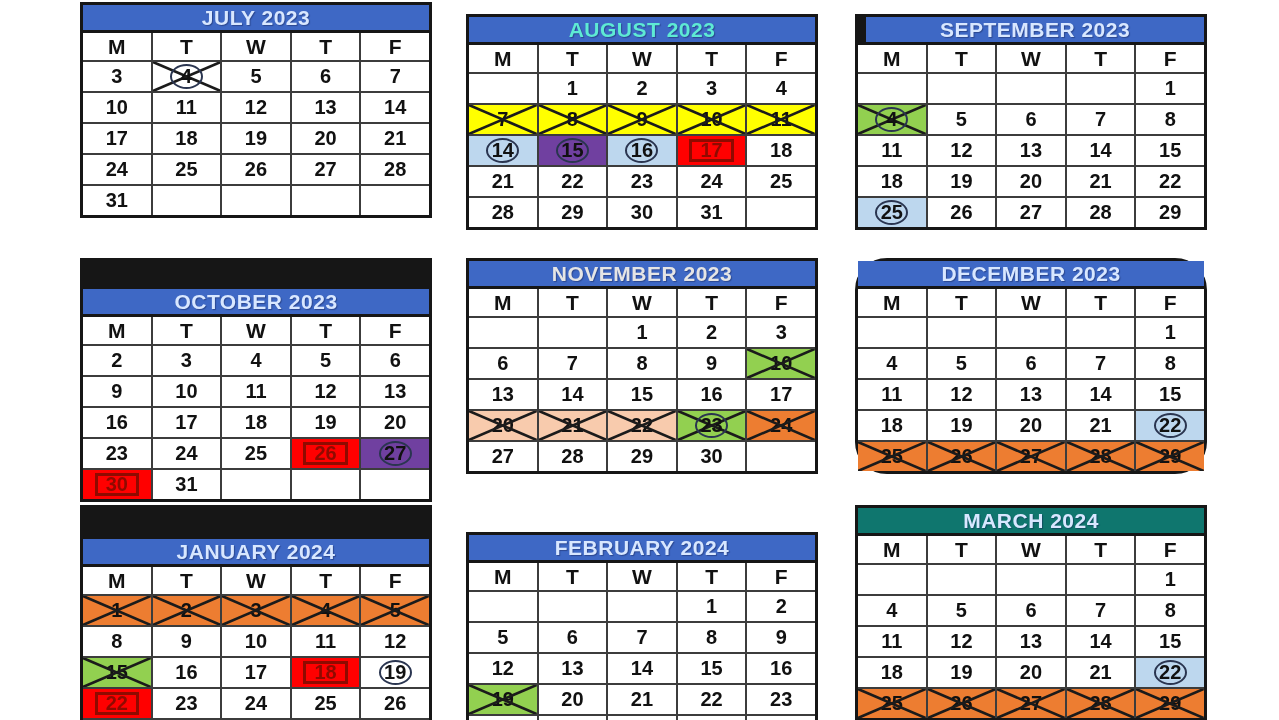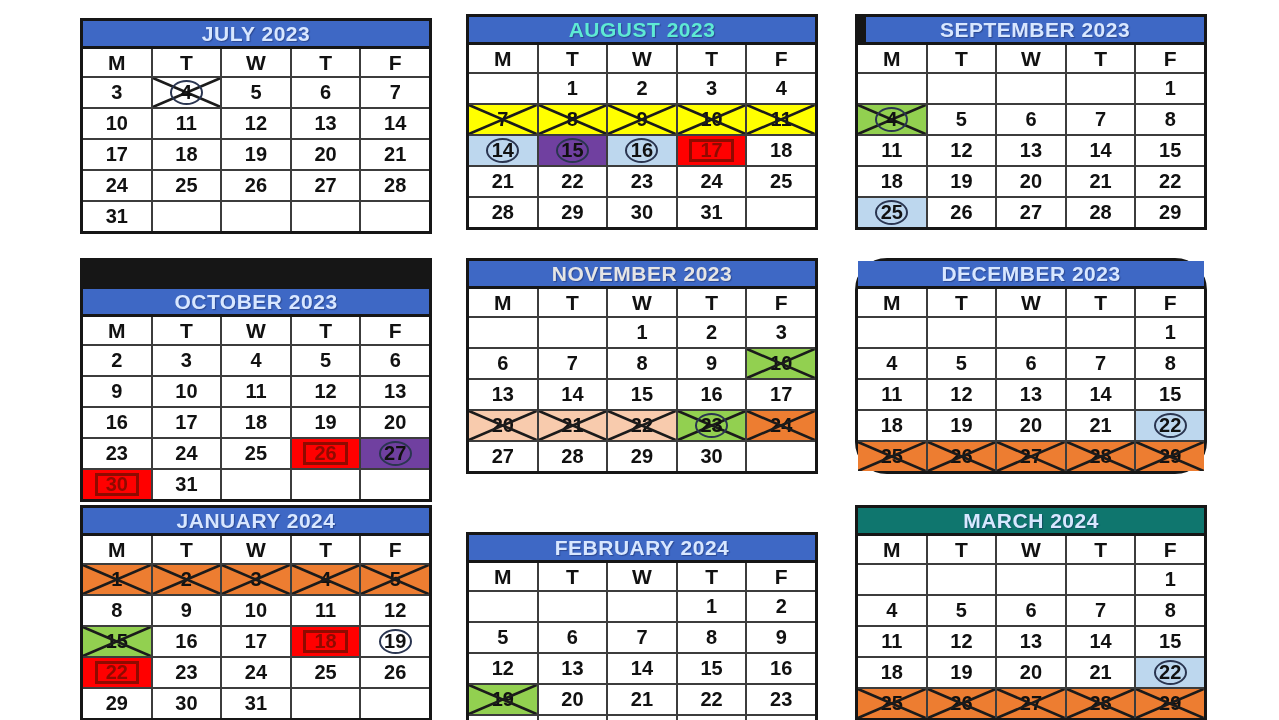--- a/index.html
+++ b/index.html
@@ -41,21 +41,21 @@
   }
   .xmark{
     position:absolute;left:0;top:0;width:100%;height:100%;z-index:1;
   }
   .xmark line{stroke:#1b1b1b;stroke-width:2.6;vector-effect:non-scaling-stroke;}
 </style>
 </head>
 <body>
 
 <div id="board">
-    <div class="calendar" style="left: 80px; top: 18px;">
+    <div class="calendar" style="left: 80px; top: 2px;">
       <div class="cal-header" style="background: rgb(62, 104, 197); color: rgb(216, 231, 255);">JULY 2023</div>
       <div class="cal-grid" style="background: rgb(60, 60, 60);">
         <div class="cell dayhead">M</div>
         <div class="cell dayhead">T</div>
         <div class="cell dayhead">W</div>
         <div class="cell dayhead">T</div>
         <div class="cell dayhead">F</div>
         <div class="cell">
           <span>3</span>
         </div>
@@ -624,21 +624,21 @@
         <div class="cell" style="background: rgb(237, 125, 49);">
           <span>29</span>
           <svg class="xmark" viewBox="0 0 100 100" preserveAspectRatio="none">
             <line x1="0" y1="0" x2="100" y2="100"></line>
             <line x1="0" y1="100" x2="100" y2="0"></line>
           </svg>
         </div>
       </div>
     </div>
     <div class="calendar" style="left: 80px; top: 505px;">
-      <div class="cal-header" style="background: rgb(62, 104, 197); color: rgb(216, 231, 255);">JANUARY 2024</div>
+      <div class="cal-header" style="background: rgb(62, 104, 197); color: rgb(216, 231, 255); margin-top: 31px;">JANUARY 2024</div>
       <div class="cal-grid" style="background: rgb(60, 60, 60);">
         <div class="cell dayhead">M</div>
         <div class="cell dayhead">T</div>
         <div class="cell dayhead">W</div>
         <div class="cell dayhead">T</div>
         <div class="cell dayhead">F</div>
         <div class="cell" style="background: rgb(237, 125, 49);">
           <span>1</span>
           <svg class="xmark" viewBox="0 0 100 100" preserveAspectRatio="none">
             <line x1="0" y1="0" x2="100" y2="100"></line>

